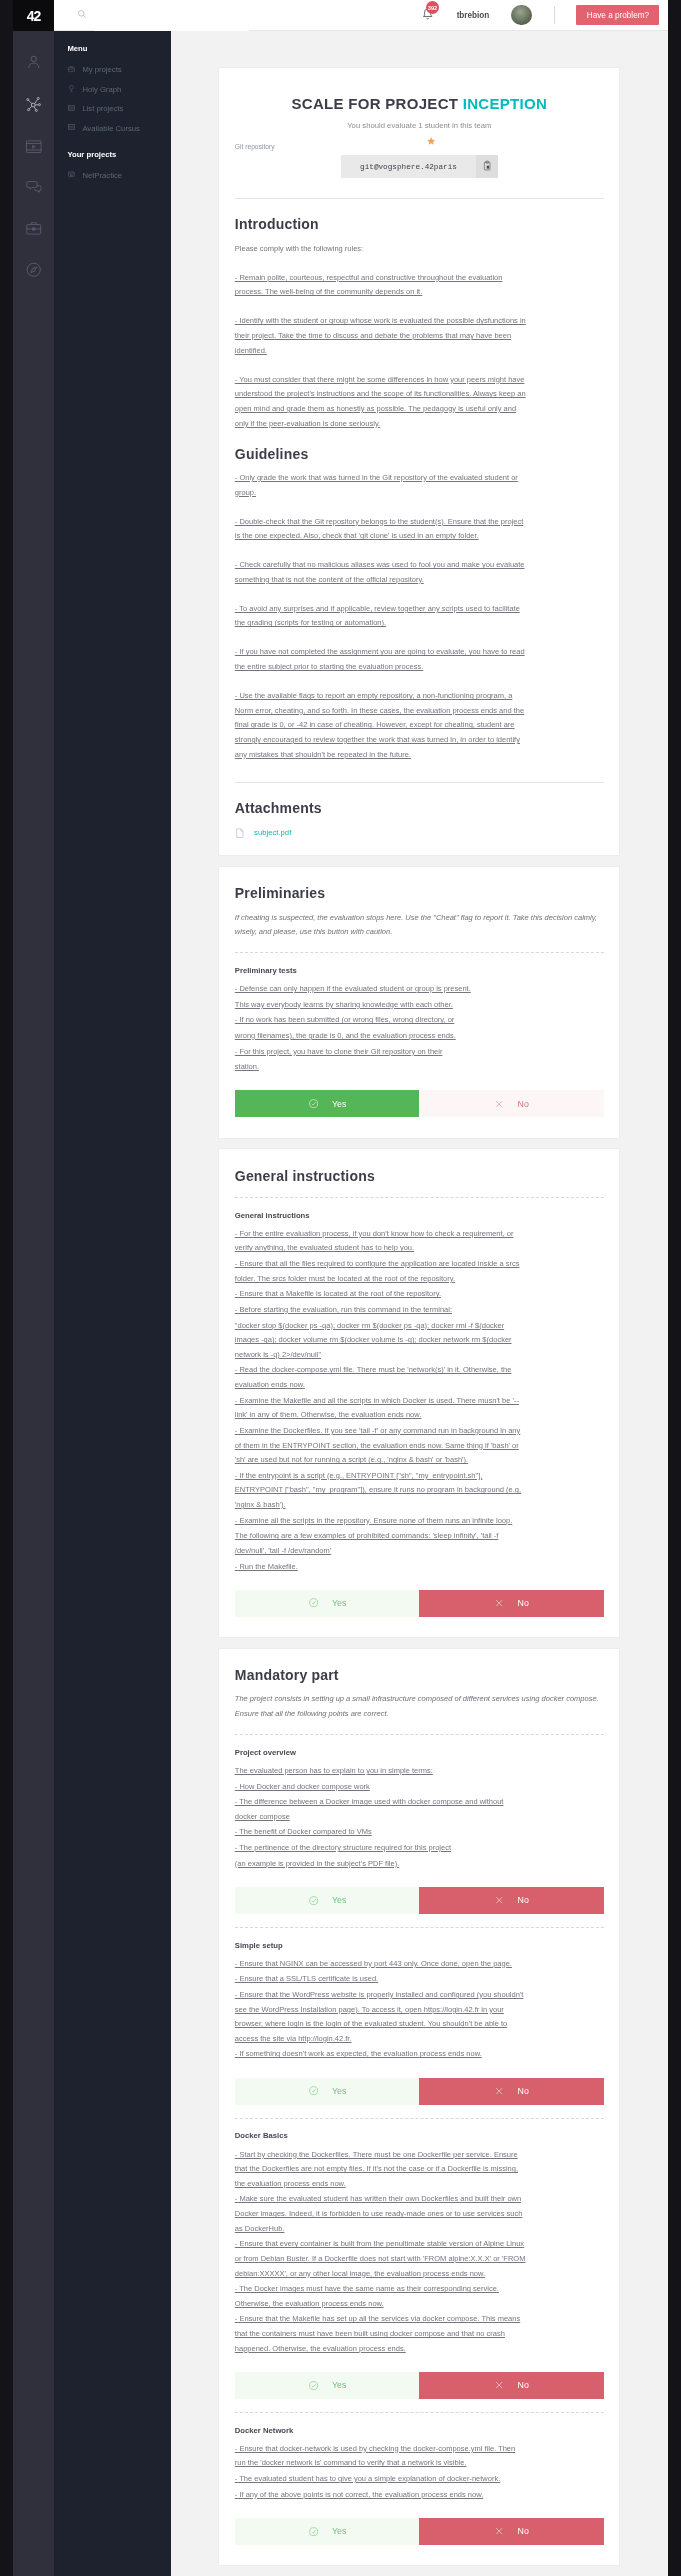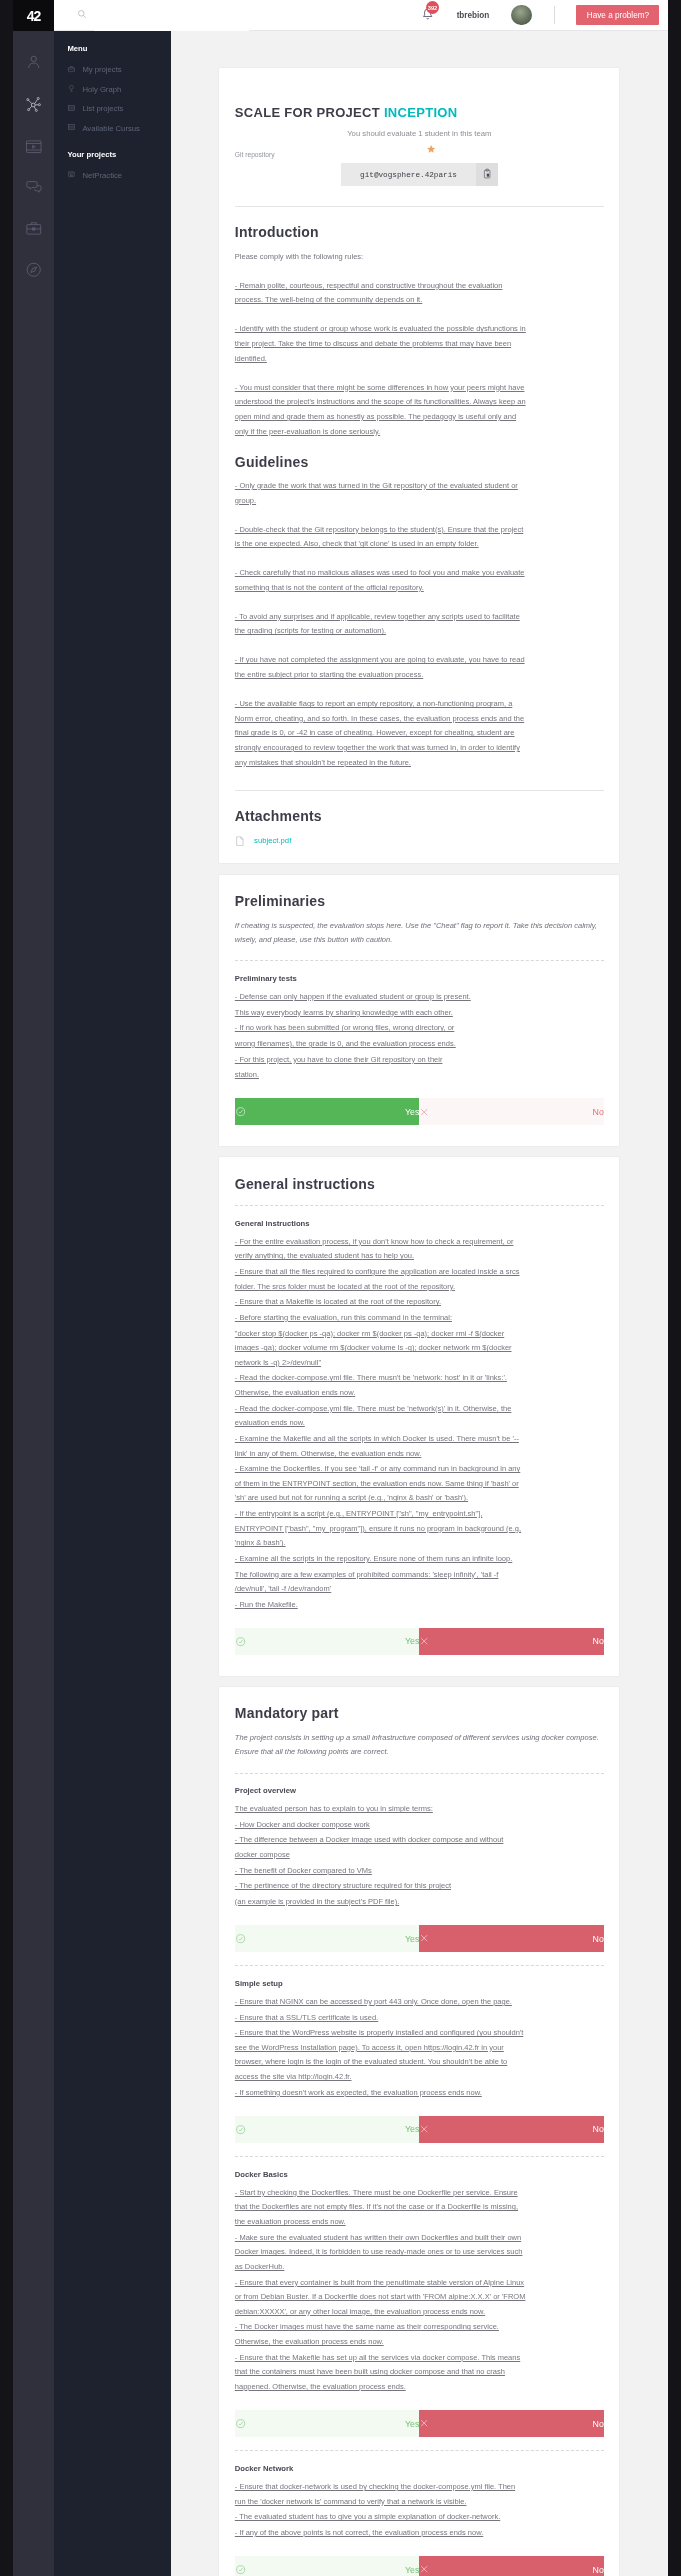--- a/index.html
+++ b/index.html
@@ -37,21 +37,21 @@
   .menu-title { color:#fff; font-weight:bold; font-size:7.7px; margin-bottom:11.3px; }
   .menu-item { display:flex; align-items:center; gap:6.2px; color:#5d6578; font-size:7.7px; margin-bottom:9.3px; cursor:pointer; }
   .menu-item svg { flex-shrink:0; }
   .menu-section-gap { height:7.2px; }
 
   .content { flex:1; background:#f2f2f3; padding:36px 0 0; }
   .card { width:402px; margin:0 auto 9.3px; background:#fff; border:0.5px solid #ececee; border-radius:1px; }
   .card-body { padding:18.5px 15.5px 15.5px; }
 
   
-  .scale-title { text-align:left; font-size:13px; font-weight:bold; color:#3d3d49; letter-spacing:0.3px; margin-top:18px; }
+  .scale-title { text-align:center; font-size:15px; font-weight:bold; color:#3d3d49; letter-spacing:0.3px; margin-top:8px; }
   .scale-title .hl { color:#00babc; }
   .scale-sub { text-align:center; color:#8d8d96; font-size:7.7px; margin-top:9.3px; }
   .subject-avatar-wrap { position:relative; width:25px; margin:10.3px auto 3.1px; }
   .subject-avatar { width:25px; height:25px; border-radius:50%; background:radial-gradient(circle at 50% 40%, #7d8f6e, #4a553f 65%, #2e3527); cursor:pointer; }
   .star-badge { position:absolute; top:-4.1px; right:-4.6px; color:#f0a35e; }
   .git-label { font-size:6.7px; color:#9094a0; margin:13.4px 0 5.2px; }
   .git-row { display:flex; justify-content:center; margin-bottom:4.1px; }
   .git-box { display:flex; align-items:stretch;border-radius:10px; }
   .git-box input { width:135px; height:23px; background:#e9e9ea; border:none; text-align:center;
                    font-family:"Liberation Mono","DejaVu Sans Mono",monospace; font-size:7.7px; color:#3d3d46; outline:none; }
@@ -65,21 +65,21 @@
   .bullets-spaced p, .bullets p { font-size:7.5px; color:#76767f; line-height:1.95; max-width:293px;text-decoration:underline; }
   .bullets-spaced p { margin-bottom:14.4px; }
   .bullets p { margin-bottom:1px; }
   .note { font-style:italic; font-size:7.5px; color:#6f6f7a; line-height:1.9; margin-bottom:3.1px; }
 
   .attach-link { display:inline-flex; gap:10px; color:#00babc; font-size:7.7px; text-decoration:none; margin-top:2.1px; cursor:pointer; }
   .attach-link svg { color:#a8adb5; }
 
   
   .yesno { display:flex; margin:15.5px 0 5.2px; }
-  .opt { flex:1; height:27px; display:flex; align-items:center; justify-content:space-between; gap:13px; font-size:8.8px; cursor:pointer; }
+  .opt { flex:1; height:27px; display:flex; align-items:center; justify-content:center; gap:13px; font-size:8.8px; cursor:pointer; }
   .opt svg { display:block; }
   .opt-yes { background:#f2faf2; color:#74c274; }
   .opt-no  { background:#fdf6f6; color:#e0717d; }
   .yesno[data-answer="yes"] .opt-yes { background:#54b657; color:#fff; }
   .yesno[data-answer="no"]  .opt-no  { background:#d8606d; color:#fff; }
 </style>
 </head>
 <body>
 
 <div class="frame">
@@ -306,21 +306,20 @@
           <div class="card-body">
             <h2 class="sec">General instructions</h2>
             <hr class="dashed">
             <div class="sub-h">General instructions</div>
             <div class="bullets">
                 <p>- For the entire evaluation process, if you don't know how to check a requirement, or verify anything, the evaluated student has to help you.</p>
                 <p>- Ensure that all the files required to configure the application are located inside a srcs folder. The srcs folder must be located at the root of the repository.</p>
                 <p>- Ensure that a Makefile is located at the root of the repository.</p>
                 <p>- Before starting the evaluation, run this command in the terminal:</p>
                 <p>"docker stop $(docker ps -qa); docker rm $(docker ps -qa); docker rmi -f $(docker images -qa); docker volume rm $(docker volume ls -q); docker network rm $(docker network ls -q) 2&gt;/dev/null"</p>
-                <p>- Read the docker-compose.yml file. There musn't be 'network: host' in it or 'links:'. Otherwise, the evaluation ends now.</p>
                 <p>- Read the docker-compose.yml file. There must be 'network(s)' in it. Otherwise, the evaluation ends now.</p>
                 <p>- Examine the Makefile and all the scripts in which Docker is used. There musn't be '--link' in any of them. Otherwise, the evaluation ends now.</p>
                 <p>- Examine the Dockerfiles. If you see 'tail -f' or any command run in background in any of them in the ENTRYPOINT section, the evaluation ends now. Same thing if 'bash' or 'sh' are used but not for running a script (e.g., 'nginx &amp; bash' or 'bash').</p>
                 <p>- If the entrypoint is a script (e.g., ENTRYPOINT ["sh", "my_entrypoint.sh"], ENTRYPOINT ["bash", "my_program"]), ensure it runs no program in background (e.g, 'nginx &amp; bash').</p>
                 <p>- Examine all the scripts in the repository. Ensure none of them runs an infinite loop.</p>
                 <p>The following are a few examples of prohibited commands: 'sleep infinity', 'tail -f /dev/null', 'tail -f /dev/random'</p>
                 <p>- Run the Makefile.</p>
               </div>
             <div class="yesno" data-answer="no">
               <div class="opt opt-yes">

